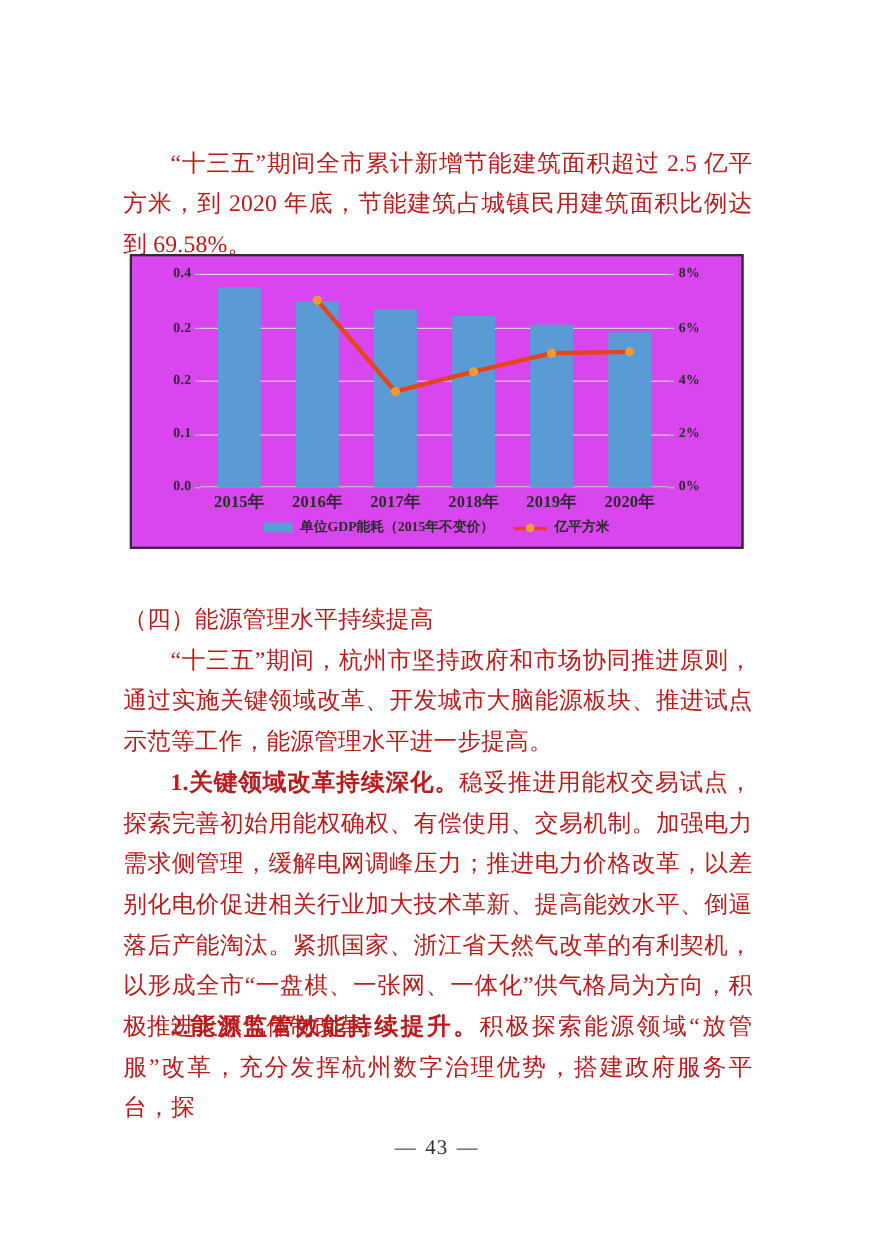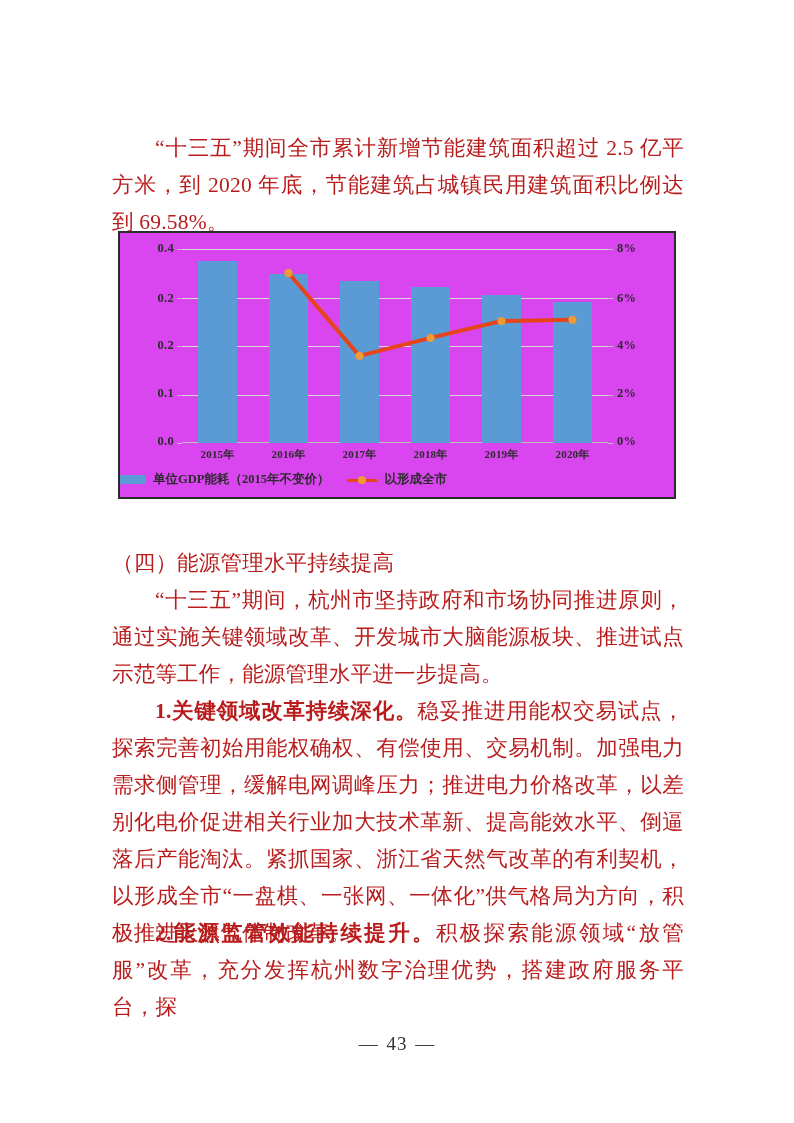--- a/index.html
+++ b/index.html
@@ -153,34 +153,34 @@
   .xlabels {
     position: absolute;
     left: 62px;
     right: 66px;
     top: 214px;
     display: flex;
   }
   .xlabel {
     flex: 1 1 0;
     text-align: center;
-    font-size: 11px;
+    font-size: 15px;
     font-weight: 700;
     color: #2b2b2b;
     letter-spacing: 0.2px;
     font-family: "Liberation Serif", serif;
   }
 
   .legend {
     position: absolute;
     left: 0;
     right: 0;
     top: 238px;
     display: flex;
-    justify-content: flex-start;
+    justify-content: center;
     align-items: center;
     gap: 18px;
   }
   .legend-item {
     display: flex;
     align-items: center;
     gap: 7px;
     font-size: 12.5px;
     font-weight: 700;
     color: #2b2b2b;
@@ -295,21 +295,21 @@
           <div class="xlabel">2020年</div>
         </div>
 
       <div class="legend">
         <div class="legend-item">
           <span class="swatch-bar"></span>
           <span>单位GDP能耗（2015年不变价）</span>
         </div>
         <div class="legend-item">
           <span class="swatch-line"></span>
-          <span>以形成全市</span>
+          <span>亿平方米</span>
         </div>
       </div>
     </div>
   </div>
 
 
   <div class="body-text para-intro indent2">“十三五”期间，杭州市坚持政府和市场协同推进原则，通过实施关键领域改革、开发城市大脑能源板块、推进试点示范等工作，能源管理水平进一步提高。</div>
 
   <div class="body-text heading">（四）能源管理水平持续提高</div>
 

